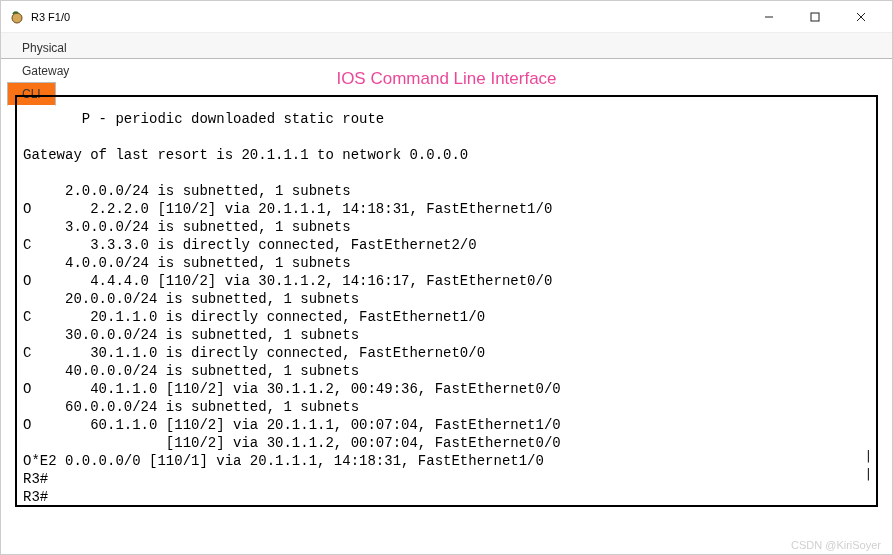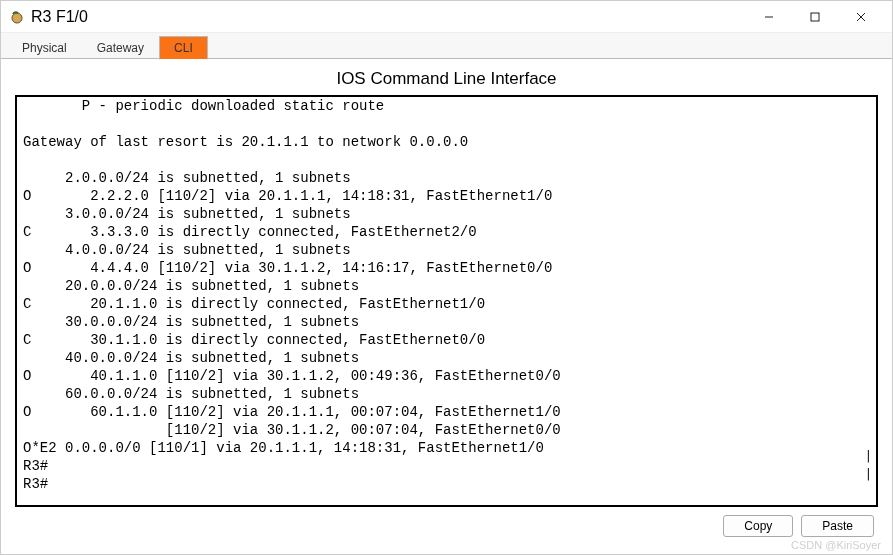--- a/index.html
+++ b/index.html
@@ -18,34 +18,35 @@
     display: flex;
     align-items: center;
     padding: 0 8px;
     background: #fff;
     border-bottom: 1px solid #eee;
   }
   .titlebar .icon {
     width: 16px; height: 16px; margin-right: 6px;
     display: flex; align-items: center; justify-content: center;
   }
-  .titlebar .title { flex: 0 0 auto; font-size: 16px; }
+  .titlebar .title { flex: 0 0 auto; font-size: 11px; }
   .titlebar .spacer { flex: 1; }
   .winbtn {
     width: 46px; height: 32px;
     display: flex; align-items: center; justify-content: center;
     font-size: 12px; color: #222;
   }
   .tabs {
     display: flex;
     align-items: flex-start;
     padding: 2px 6px 0 6px;
     border-bottom: 1px solid #bbb;
     background: #f7f7f7;
     height: 26px;
+    flex-direction: column;
   }
   .tab {
     padding: 4px 14px 4px 14px;
     border: 1px solid transparent;
     border-bottom: none;
     font-size: 12px;
     color: #333;
     position: relative;
     top: 1px;
   }
@@ -56,25 +57,25 @@
   }
   .content {
     padding: 8px 14px 10px 14px;
   }
   .cli-heading {
     text-align: center;
     font-family: "Segoe UI", Tahoma, sans-serif;
     font-size: 17px;
     font-weight: 400;
     margin: 2px 0 6px 0;
-    color: #000000;
+    color: #ec4899;
   }
   .terminal-box {
     border: 2px solid #000;
-    padding: 0 6px;
+    padding: 13px 6px;
     height: 412px;
     overflow: hidden;
     position: relative;
   }
   .terminal {
     font-family: "Courier New", monospace;
     font-size: 14px;
     line-height: 18px;
     white-space: pre;
     color: #000;
@@ -163,19 +164,15 @@
      60.0.0.0/24 is subnetted, 1 subnets
 O       60.1.1.0 [110/2] via 20.1.1.1, 00:07:04, FastEthernet1/0
                  [110/2] via 30.1.1.2, 00:07:04, FastEthernet0/0
 O*E2 0.0.0.0/0 [110/1] via 20.1.1.1, 14:18:31, FastEthernet1/0
 R3#
 R3#</div>
     <span class="pipe-right" style="top:352px;">|</span>
     <span class="pipe-right" style="top:370px;">|</span>
   </div>
 
-  <div class="button-row">
-    <button class="btn">Copy</button>
-    <button class="btn">Paste</button>
-  </div>
 </div>
 
 <div class="watermark">CSDN @KiriSoyer</div>
 
 </body></html>

